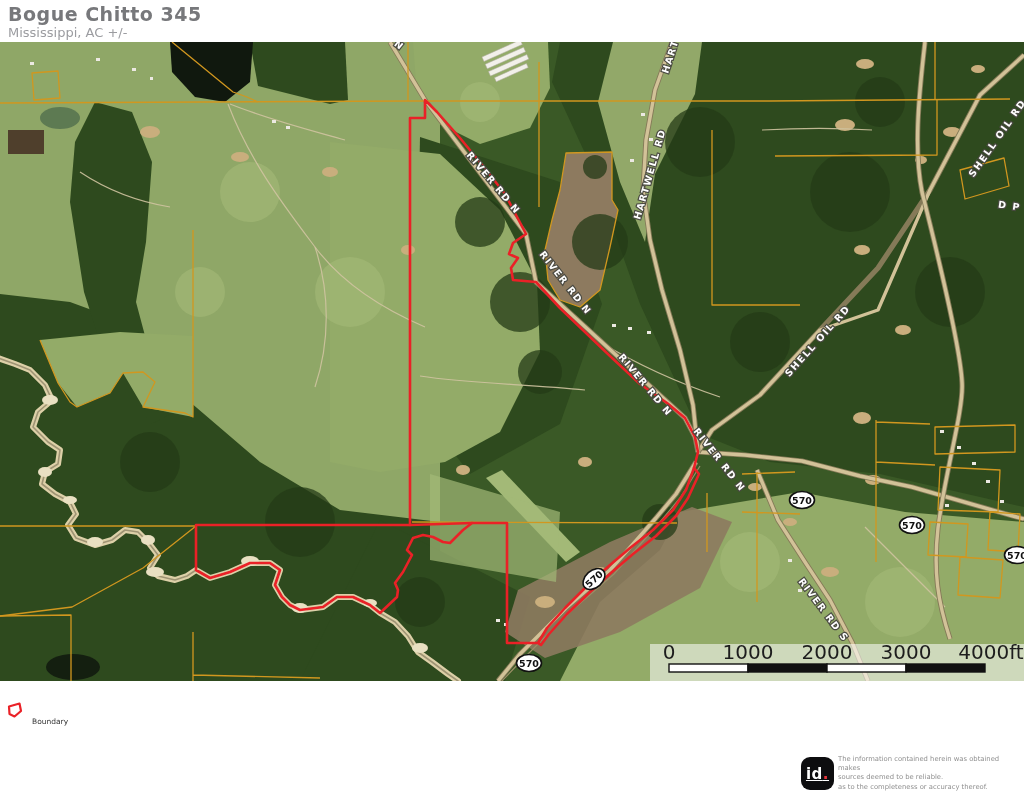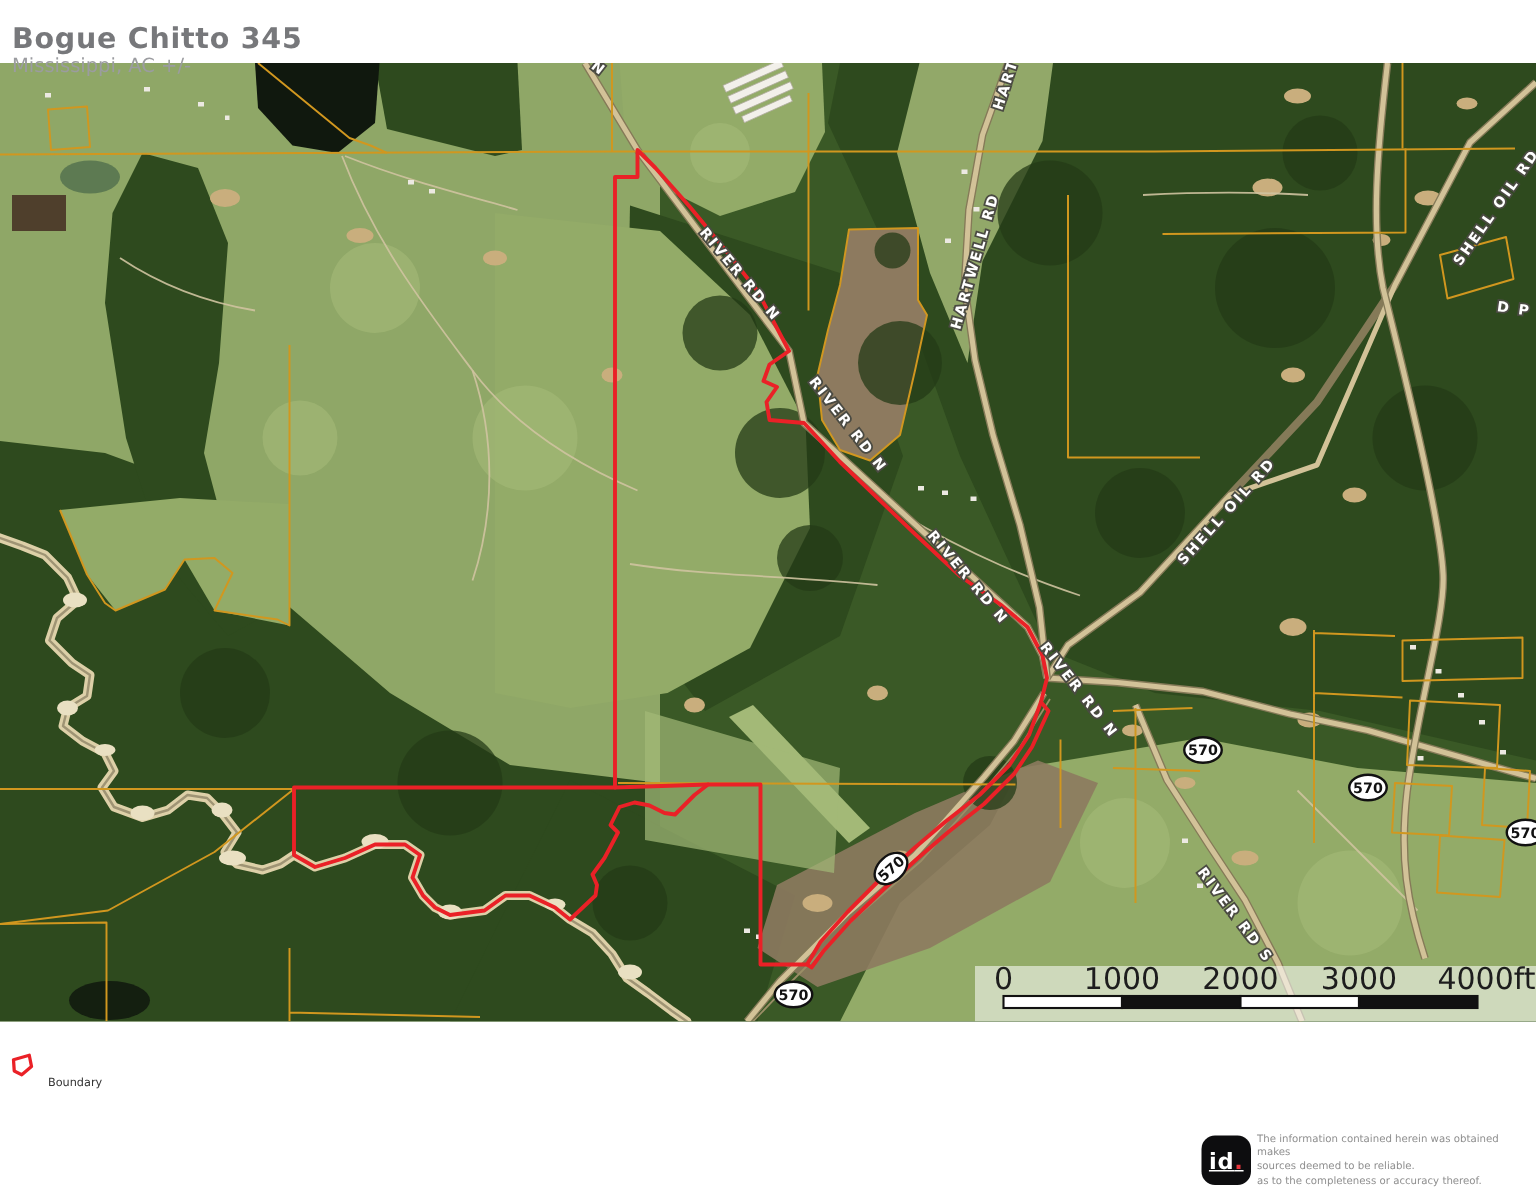--- a/index.html
+++ b/index.html
@@ -1,21 +1,21 @@
 <!DOCTYPE html>
 <html style="--c-boundary: #ea2127; --c-parcel_line: #d1971f; --c-title_text: #77787b; --c-subtitle_text: #9b9ca0; --c-accent_dot: #e8353c; --c-shield_text: #111111;"><head>
 <meta charset="utf-8">
 <style>
   :root{
     --c-boundary:#ea2127; --c-parcel_line:#d1971f; --c-title_text:#77787b;
     --c-subtitle_text:#9b9ca0; --c-accent_dot:#e8353c; --c-shield_text:#111111;
   }
   *{margin:0;padding:0;box-sizing:border-box;}
   body{width:1024px;height:792px;background:#ffffff;font-family:"DejaVu Sans","Liberation Sans",sans-serif;overflow:hidden;position:relative;}
-  .header{position:absolute;top:12px;left:0;width:1024px;height:24px;background:#fff;z-index:5;}
+  .header{position:absolute;top:0;left:0;width:1024px;height:24px;background:#fff;z-index:5;}
   .title{position:absolute;left:8px;top:3px;font-size:19px;font-weight:bold;color:var(--c-title_text);letter-spacing:.5px;}
   .subtitle{position:absolute;left:8px;top:25px;font-size:13px;color:var(--c-subtitle_text);}
   .map-wrap{position:absolute;top:42px;left:0;width:1024px;height:639px;overflow:hidden;background:#3c5c28;}
   svg{display:block;}
   .forest{fill:#2e4a1e;stroke:none;}
   .pasture{fill:#93ab68;stroke:none;}
   .pasture2{fill:#a3b977;stroke:none;}
   .clearcut{fill:#8d7a5f;stroke:none;}
   .dirt{fill:#c9ae7d;stroke:none;}
   .sand{fill:#e9e0c2;stroke:none;}

